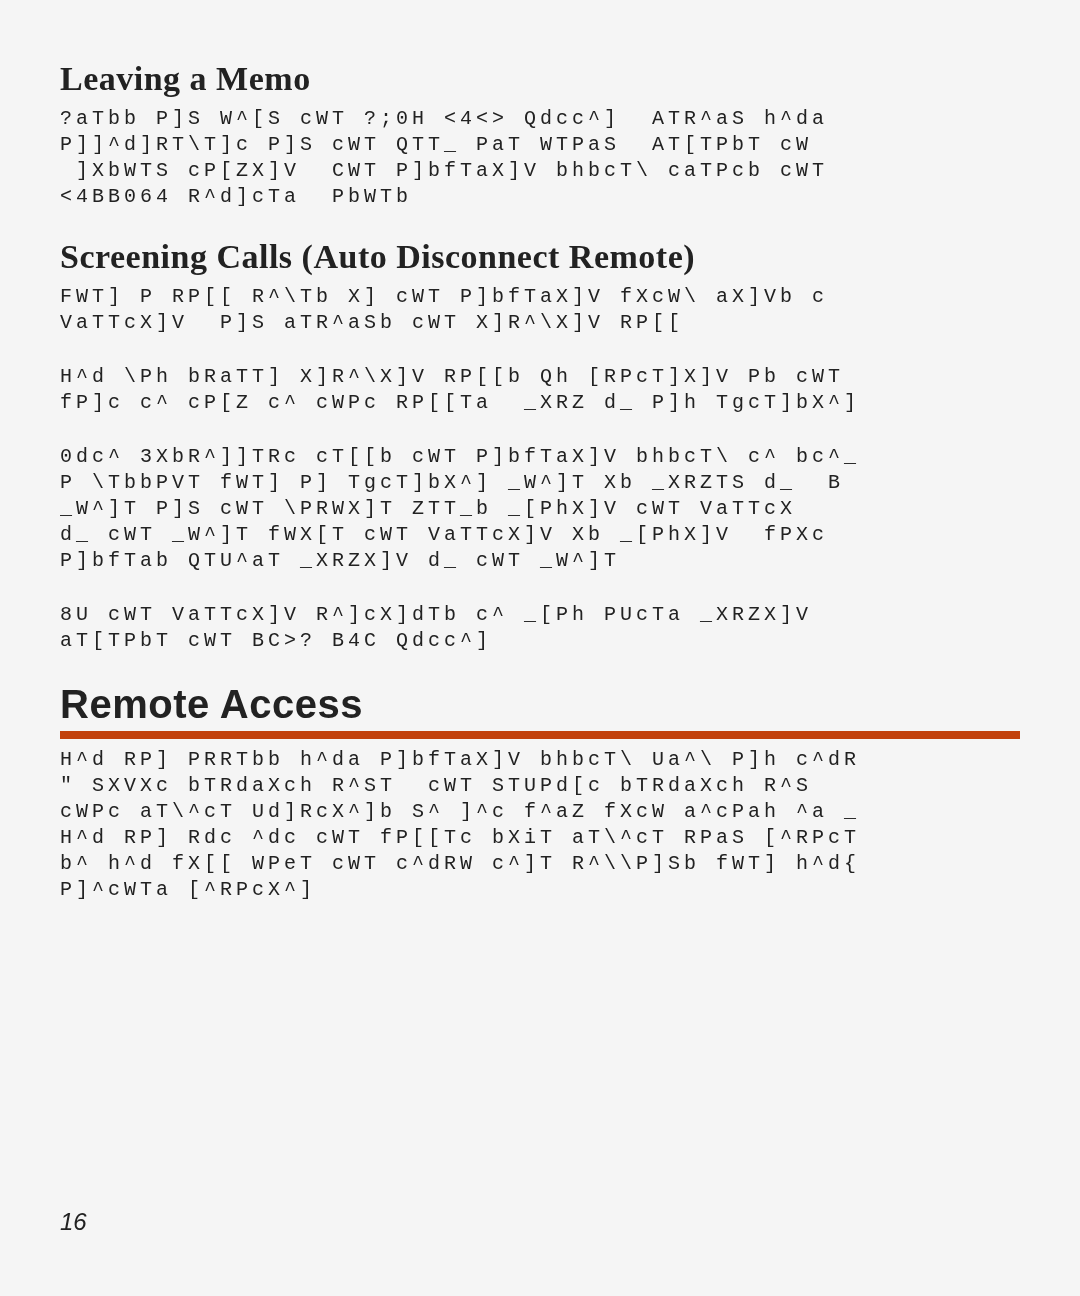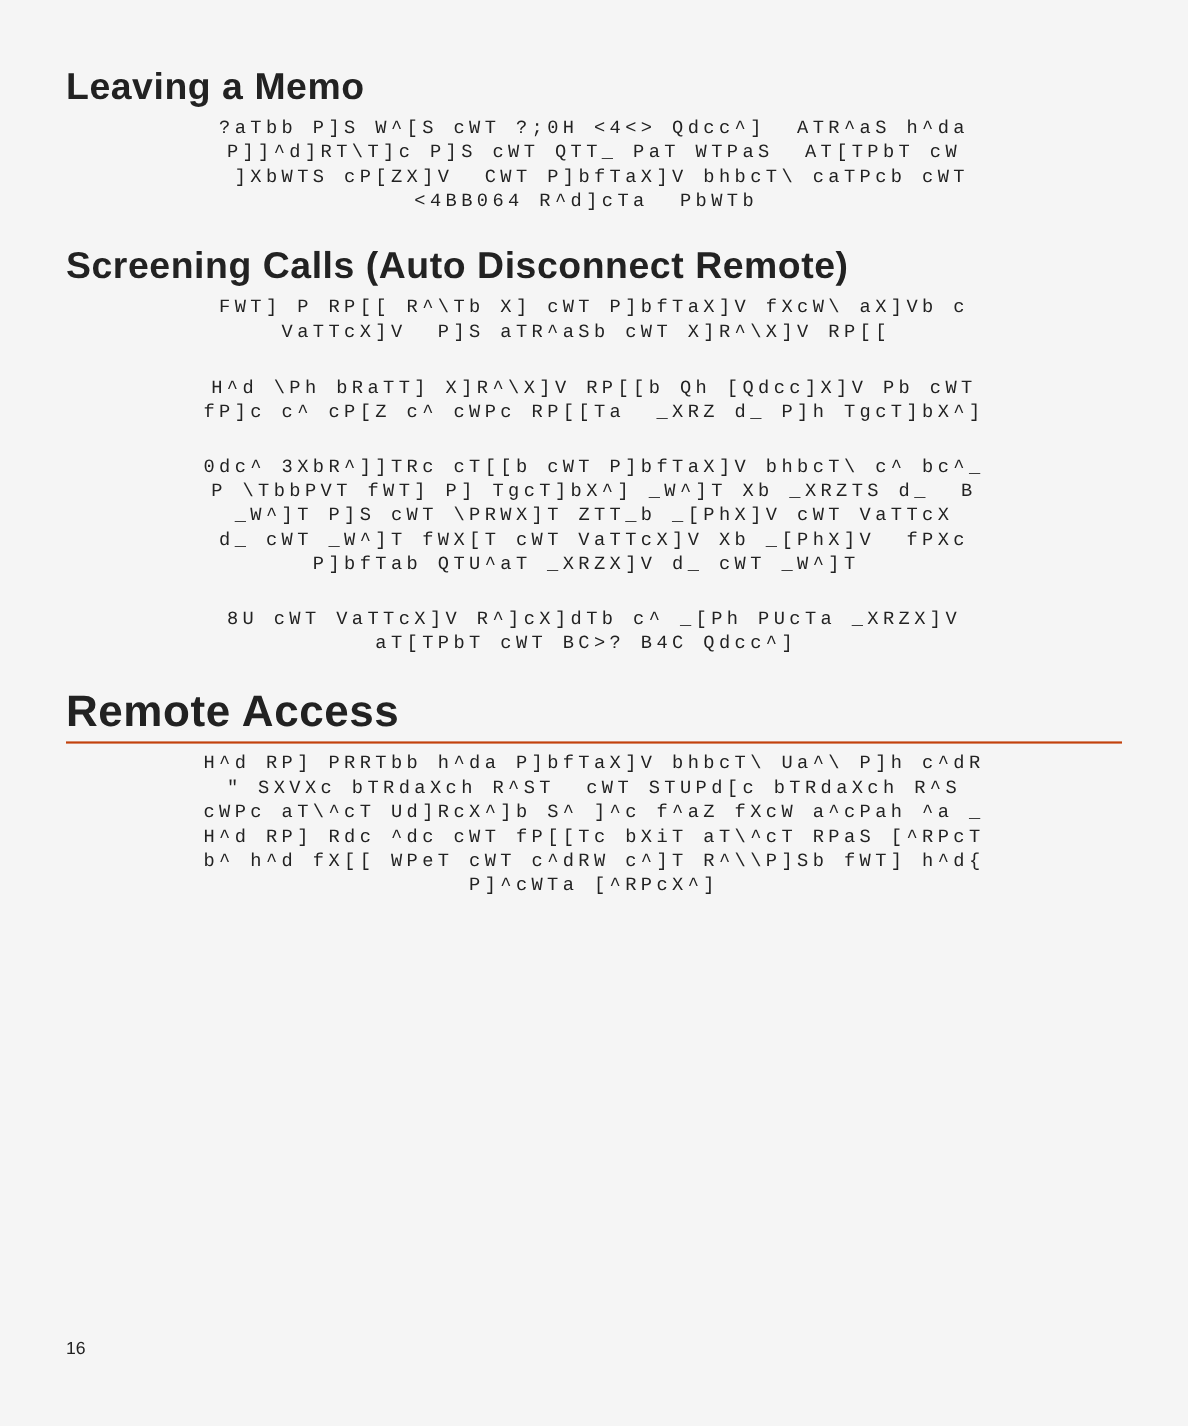--- a/index.html
+++ b/index.html
@@ -10,59 +10,60 @@
     font-family: Arial, Helvetica, sans-serif;
     padding: 60px 60px 40px 60px;
     position: relative;
     color: #222;
   }
   .heading-sub {
     font-size: 34px;
     font-weight: bold;
     margin-bottom: 8px;
     letter-spacing: 0.5px;
+    font-family: Liberation Serif, serif;
   }
   .heading-main {
     font-size: 40px;
     font-weight: bold;
     margin-bottom: 8px;
-    border-bottom: 2px solid #c2410c;
+    border-bottom: 8px solid #c2410c;
     padding-bottom: 4px;
     letter-spacing: 0.5px;
   }
   .body-text {
     font-family: "Courier New", Courier, monospace;
-    font-size: 17px;
+    font-size: 20px;
     letter-spacing: 4px;
     line-height: 1.3;
     margin-bottom: 28px;
     white-space: pre-wrap;
     overflow: hidden;
-    text-align: center;
   }
   .page-number {
     position: absolute;
     bottom: 60px;
     left: 60px;
-    font-size: 16px;
+    font-size: 24px;
+    font-style: italic;
   }
 </style>
 </head>
 <body>
 
 <h2 class="heading-sub">Leaving a Memo</h2>
 <div class="body-text">?aTbb P]S W^[S cWT ?;0H &lt;4&lt;&gt; Qdcc^]  ATR^aS h^da
 P]]^d]RT\T]c P]S cWT QTT_ PaT WTPaS  AT[TPbT cW
  ]XbWTS cP[ZX]V  CWT P]bfTaX]V bhbcT\ caTPcb cWT
 &lt;4BB064 R^d]cTa  PbWTb </div>
 
 <h2 class="heading-sub">Screening Calls (Auto Disconnect Remote)</h2>
 <div class="body-text">FWT] P RP[[ R^\Tb X] cWT P]bfTaX]V fXcW\ aX]Vb c
 VaTTcX]V  P]S aTR^aSb cWT X]R^\X]V RP[[ </div>
-<div class="body-text">H^d \Ph bRaTT] X]R^\X]V RP[[b Qh [Qdcc]X]V Pb cWT
+<div class="body-text">H^d \Ph bRaTT] X]R^\X]V RP[[b Qh [RPcT]X]V Pb cWT
 fP]c c^ cP[Z c^ cWPc RP[[Ta  _XRZ d_ P]h TgcT]bX^]</div>
 <div class="body-text">0dc^ 3XbR^]]TRc cT[[b cWT P]bfTaX]V bhbcT\ c^ bc^_
 P \TbbPVT fWT] P] TgcT]bX^] _W^]T Xb _XRZTS d_  B
 _W^]T P]S cWT \PRWX]T ZTT_b _[PhX]V cWT VaTTcX
 d_ cWT _W^]T fWX[T cWT VaTTcX]V Xb _[PhX]V  fPXc
 P]bfTab QTU^aT _XRZX]V d_ cWT _W^]T </div>
 <div class="body-text">8U cWT VaTTcX]V R^]cX]dTb c^ _[Ph PUcTa _XRZX]V
 aT[TPbT cWT BC&gt;? B4C Qdcc^] </div>
 
 <h2 class="heading-main">Remote Access</h2>

